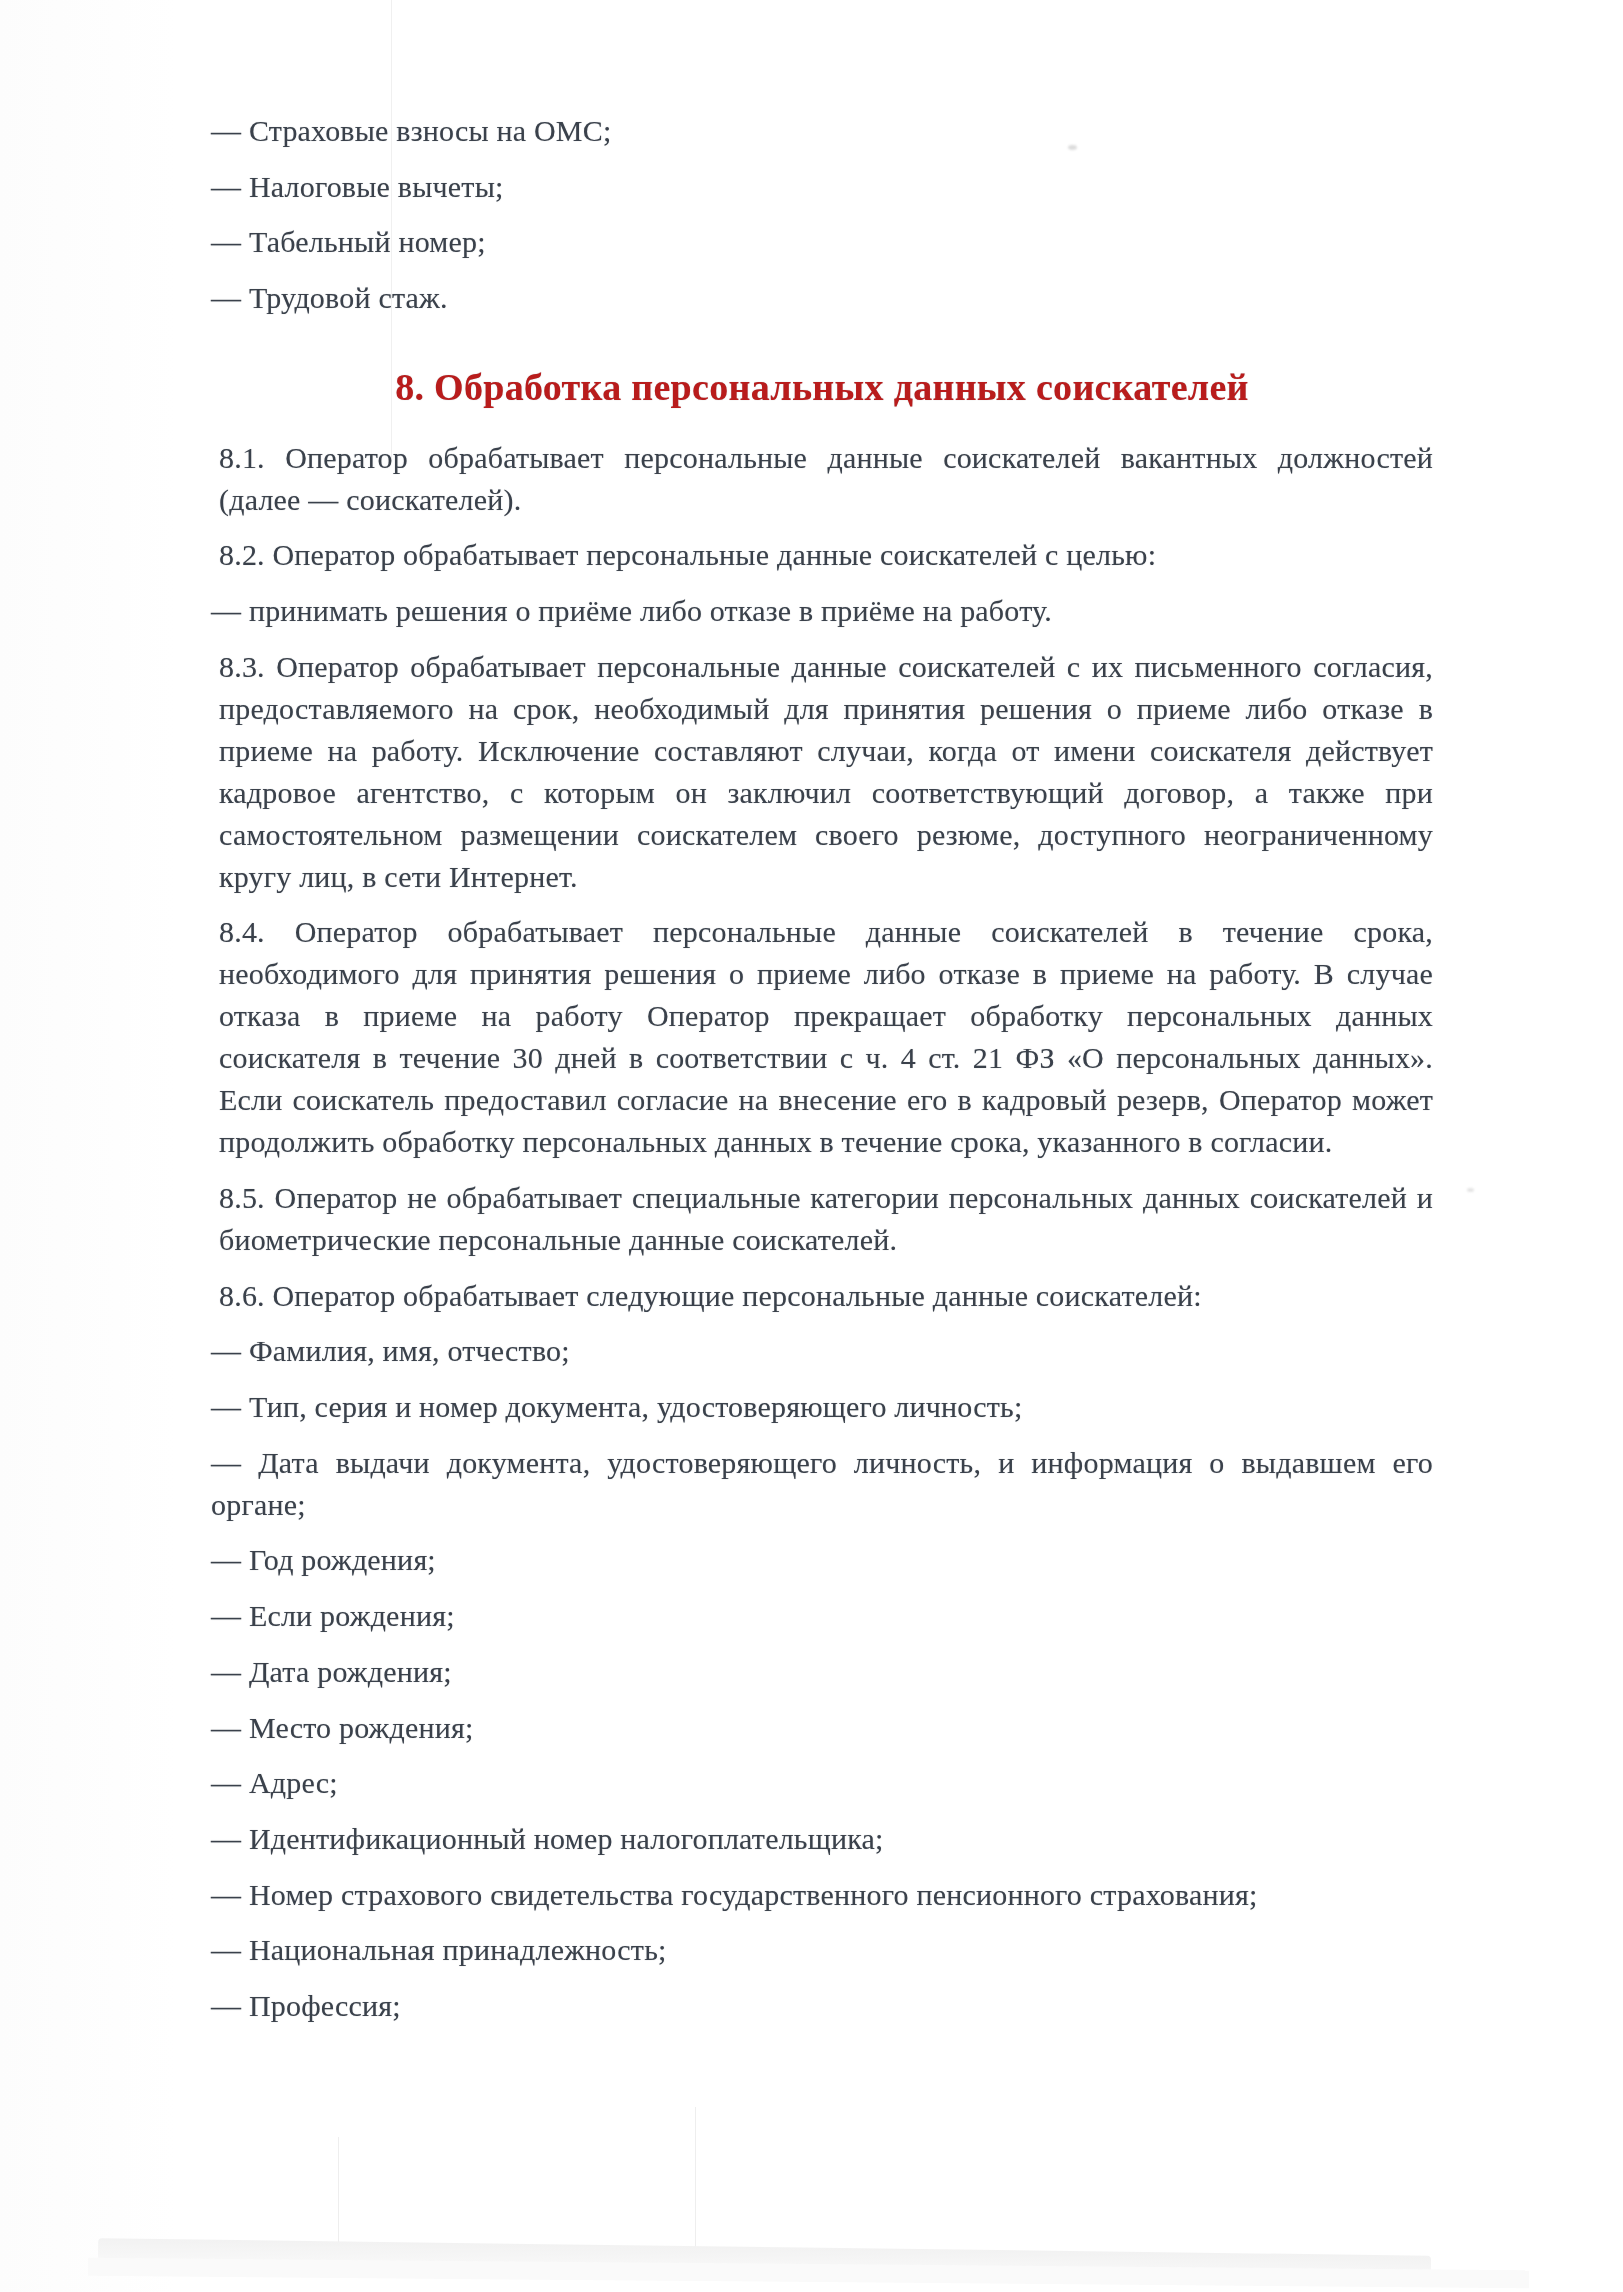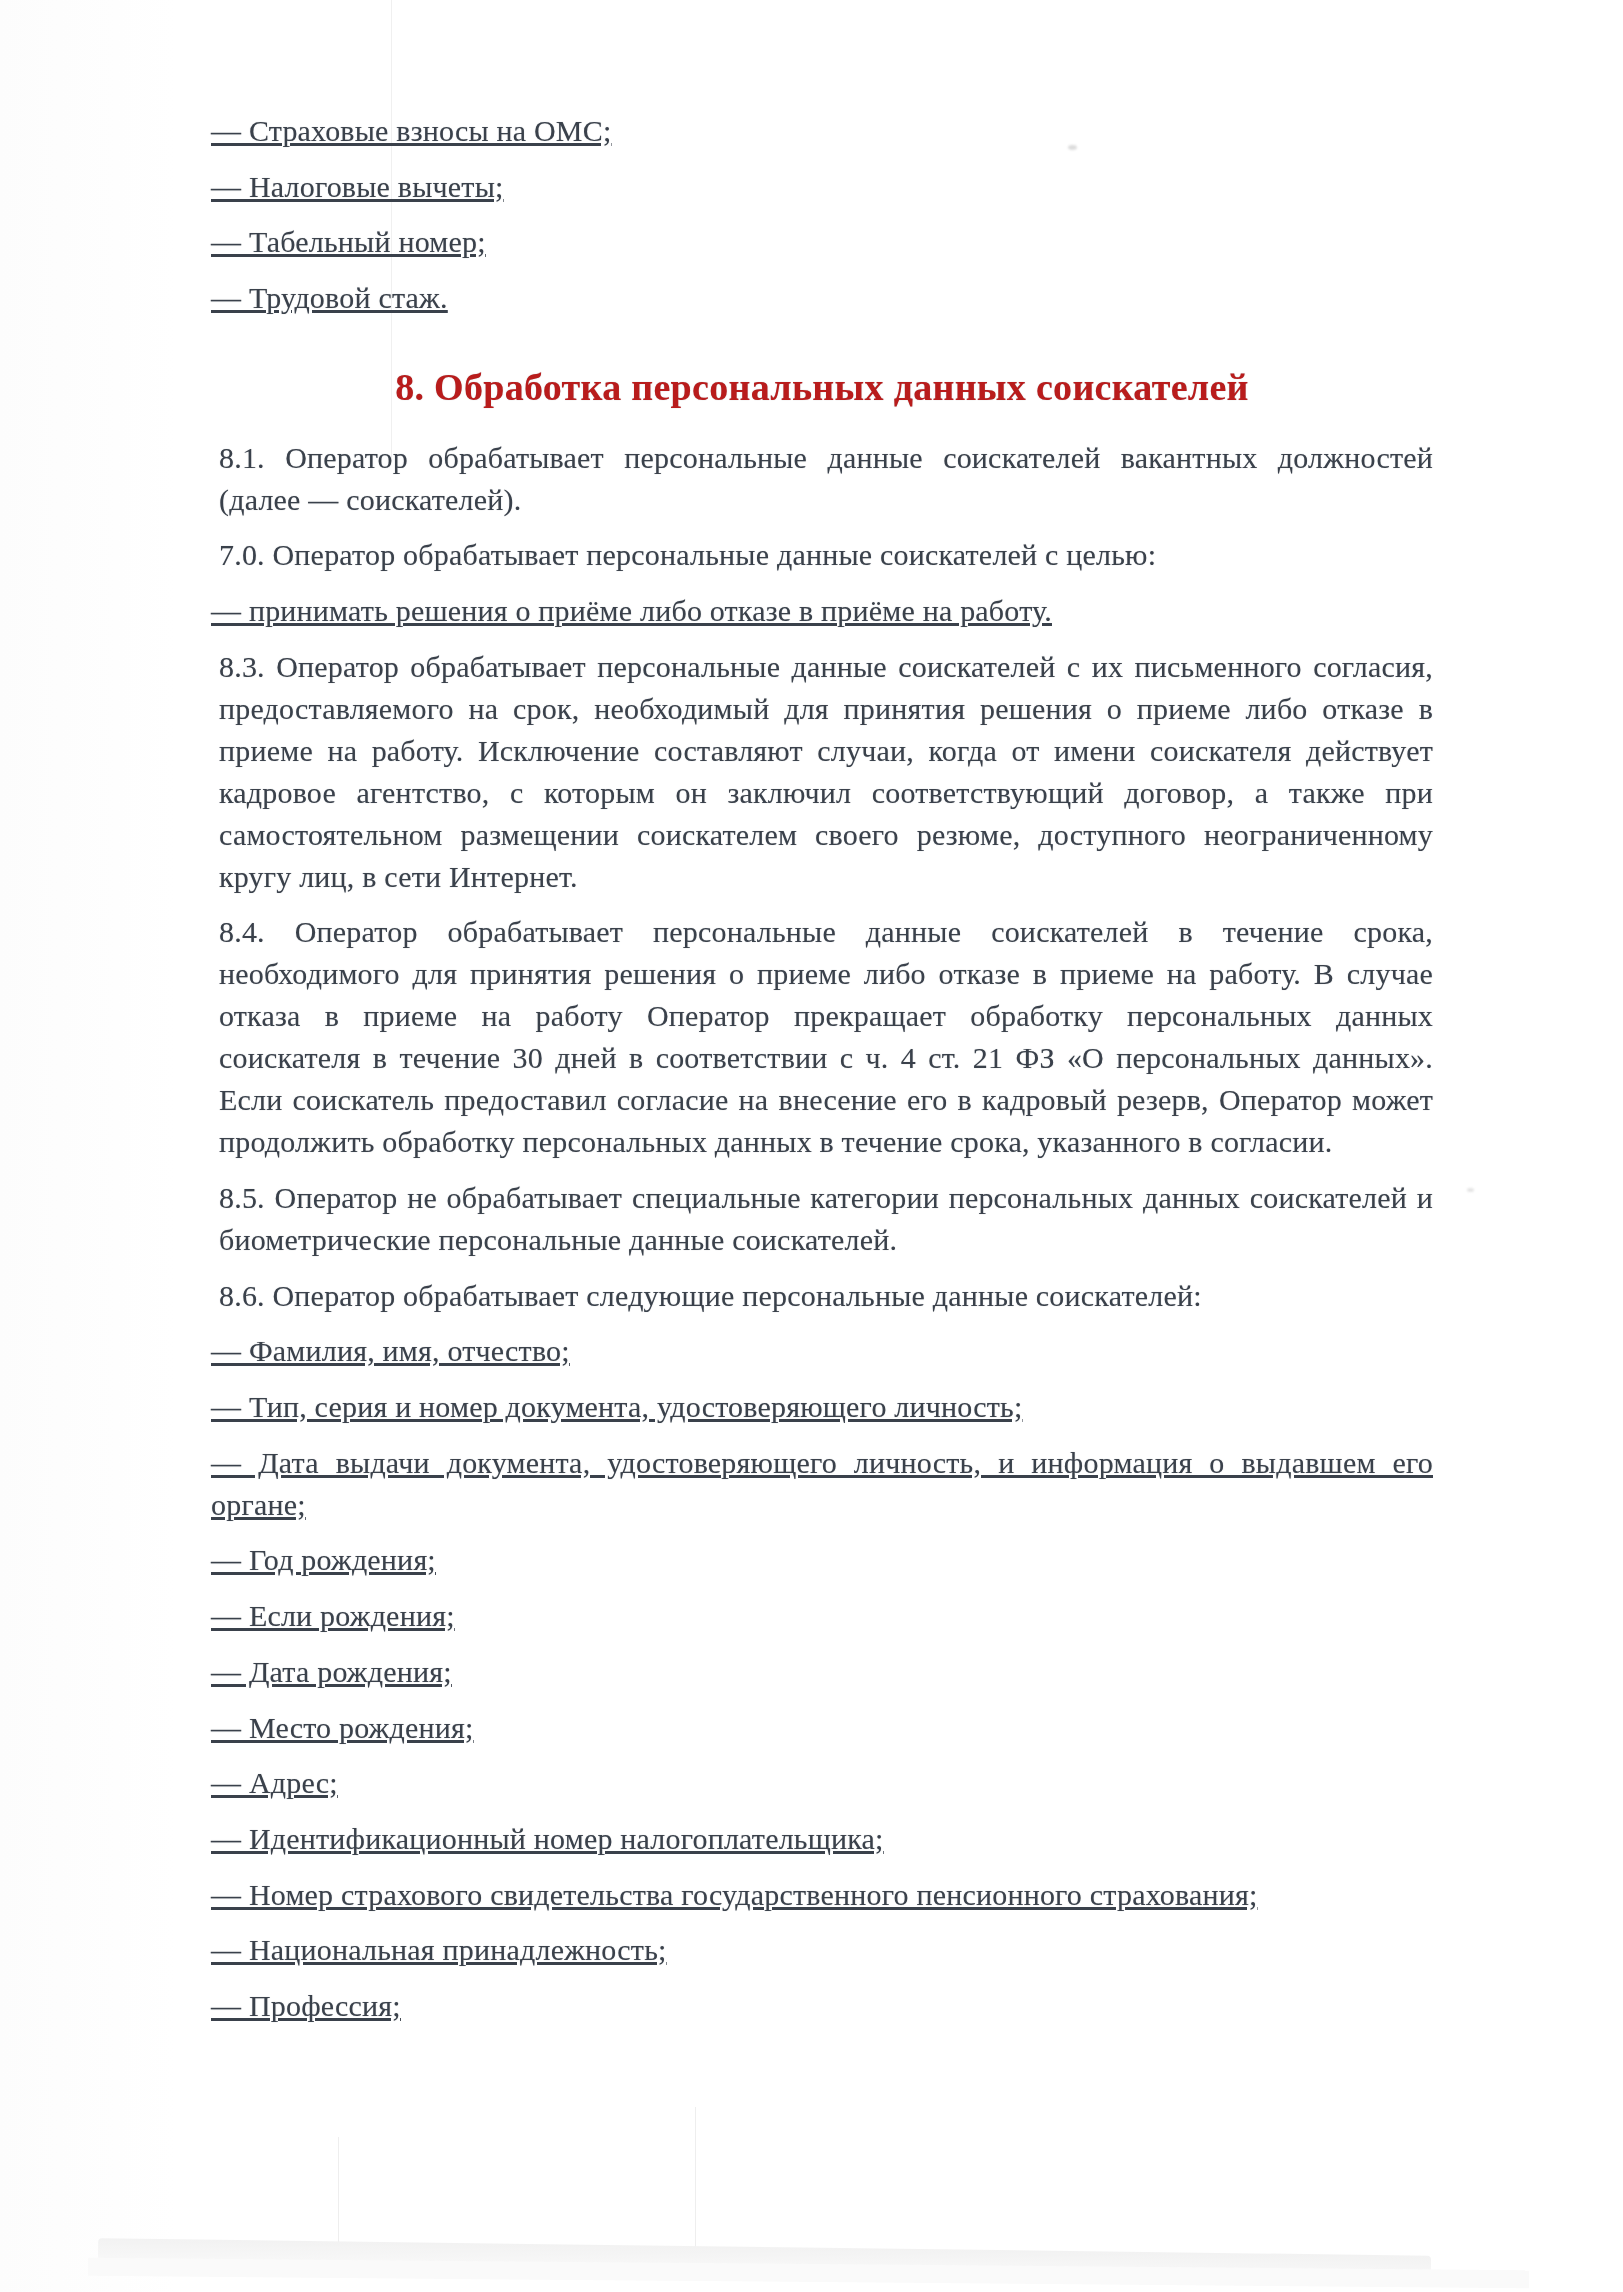--- a/index.html
+++ b/index.html
@@ -34,21 +34,20 @@
   }
   .li, .para {
     margin: 0 0 13.7px 0;
   }
   .para {
     text-align: justify;
     margin-left: 8px;
   }
   .li {
     text-align: justify;
-    text-decoration: underline;
   }
   .heading {
     margin: 43px 0 23.5px 0;
     font-size: 38px;
     line-height: 51px;
     text-align: center;
     color: #b91c1c;
     letter-spacing: 0.3px;
   }
   
@@ -115,21 +114,21 @@
   <div class="content">
 
     <p class="li">— Страховые взносы на ОМС;</p>
     <p class="li">— Налоговые вычеты;</p>
     <p class="li">— Табельный номер;</p>
     <p class="li">— Трудовой стаж.</p>
 
     <h2 class="heading">8. Обработка персональных данных соискателей</h2>
 
     <p class="para">8.1. Оператор обрабатывает персональные данные соискателей вакантных должностей (далее — соискателей).</p>
-    <p class="para">7.0. Оператор обрабатывает персональные данные соискателей с целью:</p>
+    <p class="para">8.2. Оператор обрабатывает персональные данные соискателей с целью:</p>
     <p class="li">— принимать решения о приёме либо отказе в приёме на работу.</p>
     <p class="para">8.3. Оператор обрабатывает персональные данные соискателей с их письменного согласия, предоставляемого на срок, необходимый для принятия решения о приеме либо отказе в приеме на работу. Исключение составляют случаи, когда от имени соискателя действует кадровое агентство, с которым он заключил соответствующий договор, а также при самостоятельном размещении соискателем своего резюме, доступного неограниченному кругу лиц, в сети Интернет.</p>
     <p class="para">8.4. Оператор обрабатывает персональные данные соискателей в течение срока, необходимого для принятия решения о приеме либо отказе в приеме на работу. В случае отказа в приеме на работу Оператор прекращает обработку персональных данных соискателя в течение 30 дней в соответствии с ч. 4 ст. 21 ФЗ «О персональных данных». Если соискатель предоставил согласие на внесение его в кадровый резерв, Оператор может продолжить обработку персональных данных в течение срока, указанного в согласии.</p>
     <p class="para">8.5. Оператор не обрабатывает специальные категории персональных данных соискателей и биометрические персональные данные соискателей.</p>
     <p class="para">8.6. Оператор обрабатывает следующие персональные данные соискателей:</p>
 
     <p class="li">— Фамилия, имя, отчество;</p>
     <p class="li">— Тип, серия и номер документа, удостоверяющего личность;</p>
     <p class="li">— Дата выдачи документа, удостоверяющего личность, и информация о выдавшем его органе;</p>
     <p class="li">— Год рождения;</p>

